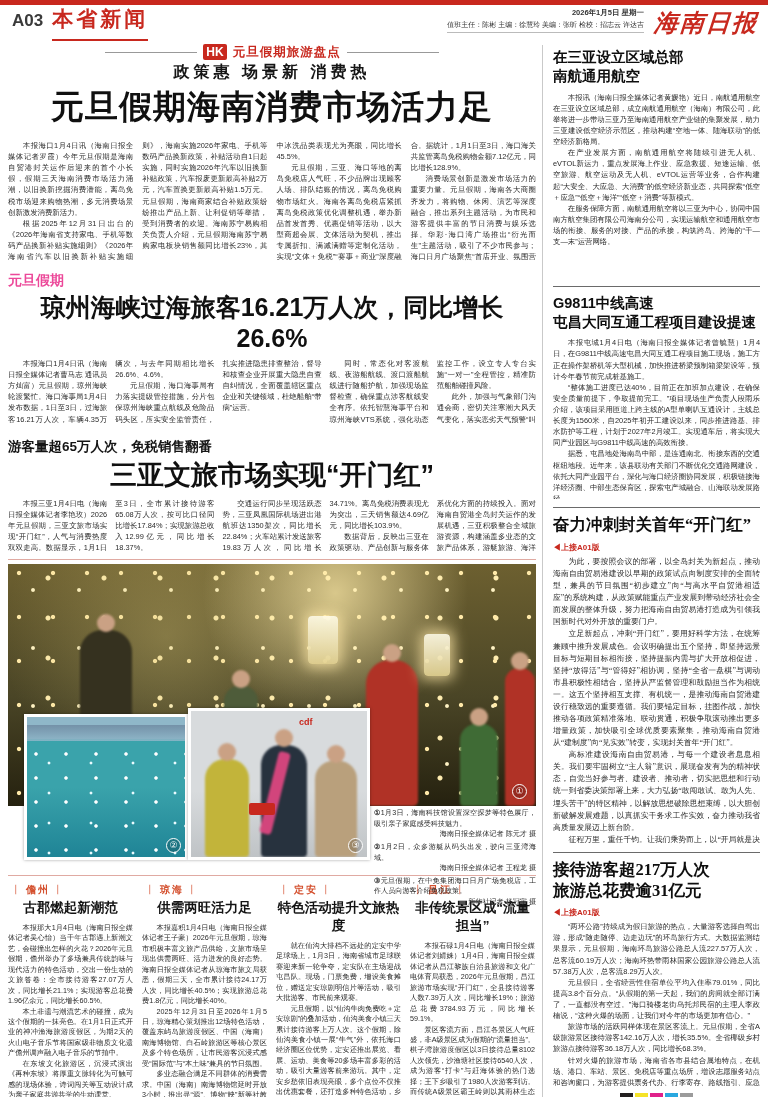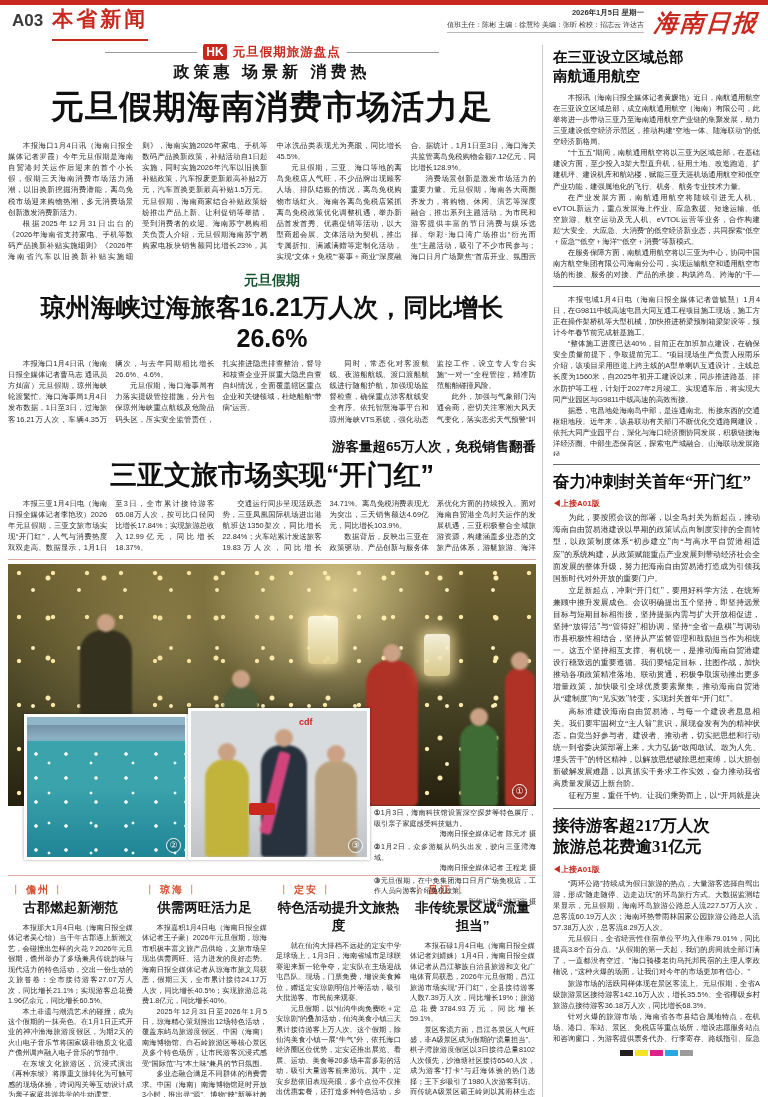--- a/index.html
+++ b/index.html
@@ -25,23 +25,23 @@
   .badge-logo{background:#c8281e;color:#fff;font-weight:900;font-size:12px;padding:1px 3px;border-radius:2px}
   .badge-text{color:#c8281e;font-weight:700;font-size:12.5px;letter-spacing:1px}
   .a1-kicker{text-align:center;font-size:16px;font-weight:900;letter-spacing:4px;margin-top:3px;color:#151515}
   .a1-headline{text-align:center;font-size:33px;font-weight:900;letter-spacing:1px;margin:2px 0 10px;color:#101010}
   .body-cols{text-align:justify;font-size:7.4px;line-height:1.5;color:#2a2a2a}
   .cols4{column-count:4;column-gap:9px;height:126px;overflow:hidden}
   .cols5{column-count:5;column-gap:8px;height:74px;overflow:hidden}
   .cols5.short{height:58px}
   p.para{margin:0;text-indent:2em}
   
-  .a2-kicker{text-align:center;font-size:14px;font-weight:900;margin-top:6px;color:#14532d}
+  .a2-kicker{text-align:left;font-size:14px;font-weight:900;margin-top:6px;color:#ec4899}
   .a2-headline{text-align:center;font-size:25px;font-weight:900;margin:1px 0 5px;color:#101010}
-  .a3-kicker{text-align:right;font-size:13.5px;font-weight:900;margin-top:6px;color:#151515}
+  .a3-kicker{text-align:left;font-size:13.5px;font-weight:900;margin-top:6px;color:#151515}
   .a3-headline{text-align:center;font-size:27px;font-weight:900;margin:1px 0 5px;color:#101010}
   
   .photo-wrap{position:relative;height:308px;margin-top:3px;border-top:1px solid #e0aaa2;padding-top:3px;box-sizing:content-box}
   .big-photo{position:absolute;top:4px;left:0;width:528px;height:242px;overflow:hidden;
     background-color:#4a4526;
     background-image:
       radial-gradient(circle at 62% 12%, rgba(255,236,170,.75), rgba(255,236,170,0) 34%),
       radial-gradient(circle at 30% 30%, rgba(214,196,120,.35), rgba(214,196,120,0) 40%),
       radial-gradient(circle 2px at 11px 9px, #ffe9a8 0 1.6px, transparent 2.6px),
       radial-gradient(circle 2px at 25px 26px, #fff3c4 0 1.4px, transparent 2.4px),
@@ -261,45 +261,48 @@
 
   <div class="rightcol">
 
     <div class="side-art">
       <div class="side-title">
           <div>在三亚设立区域总部</div>
           <div>南航通用航空</div>
         </div>
       <div class="side-body h1">
           <p class="para">本报讯（海南日报全媒体记者黄媛艳）近日，南航通用航空在三亚设立区域总部，成立南航通用航空（海南）有限公司，此举将进一步带动三亚乃至海南通用航空产业链的集聚发展，助力三亚建设低空经济示范区，推动构建“空地一体、陆海联动”的低空经济新格局。</p>
-          <p class="para">“十五五”期间，南航通用航空将以三亚为区域总部，在基础建设方面，至少投入3架大型直升机，征用土地、改造跑道、扩建机坪、建设机库和航站楼，赋能三亚天涯机场通用航空和低空产业功能，建强属地化的飞行、机务、航务专业技术力量。</p>
           <p class="para">在产业发展方面，南航通用航空将陆续引进无人机、eVTOL新运力，重点发展海上作业、应急救援、短途运输、低空旅游、航空运动及无人机、eVTOL运营等业务，合作构建起“大安全、大应急、大消费”的低空经济新业态，共同探索“低空＋应急”“低空＋海洋”“低空＋消费”等新模式。</p>
           <p class="para">在服务保障方面，南航通用航空将以三亚为中心，协同中国南方航空集团有限公司海南分公司，实现运输航空和通用航空市场的衔接、服务的对接、产品的承接，构筑跨岛、跨海的“干—支—末”运营网络。</p>
         </div>
     </div>
 
     <div class="side-divider"></div>
 
     <div class="side-art">
+      <div class="side-title">
+          <div>G9811中线高速</div>
+          <div>屯昌大同互通工程项目建设提速</div>
+        </div>
       <div class="side-body h2">
           <p class="para">本报屯城1月4日电（海南日报全媒体记者曾毓慧）1月4日，在G9811中线高速屯昌大同互通工程项目施工现场，施工方正在操作架桥机等大型机械，加快推进桥梁预制箱梁架设等，预计今年春节前完成桩基施工。</p>
           <p class="para">“整体施工进度已达40%，目前正在加班加点建设，在确保安全质量前提下，争取提前完工。”项目现场生产负责人段雨乐介绍，该项目采用匝道上跨主线的A型单喇叭互通设计，主线总长度为1560米，自2025年初开工建设以来，同步推进路基、排水防护等工程，计划于2027年2月竣工。实现通车后，将实现大同产业园区与G9811中线高速的高效衔接。</p>
           <p class="para">据悉，屯昌地处海南岛中部，是连通南北、衔接东西的交通枢纽地段。近年来，该县联动有关部门不断优化交通路网建设，依托大同产业园平台，深化与海口经济圈协同发展，积极链接海洋经济圈、中部生态保育区，探索屯产城融合、山海联动发展路径。</p>
         </div>
     </div>
 
     <div class="side-divider"></div>
 
     <div class="side-art">
       <div class="side-title serif">
           <div>奋力冲刺封关首年“开门红”</div>
         </div>
       <div class="continued">◀上接A01版</div>
       <div class="side-body kai h3">
-          <p class="para">为此，要按照会议的部署，以全岛封关为新起点，推动海南自由贸易港建设以早期的政策试点向制度安排的全面转型，以政策制度体系“初步建立”向“与高水平自贸港相适应”的系统构建，从政策赋能重点产业发展到带动经济社会全面发展的整体升级，努力把海南自由贸易港打造成为引领我国新时代对外开放的重要门户。</p>
+          <p class="para">为此，要按照会议的部署，以全岛封关为新起点，推动海南自由贸易港建设以早期的政策试点向制度安排的全面转型，兼具的节日氛围“初步建立”向“与高水平自贸港相适应”的系统构建，从政策赋能重点产业发展到带动经济社会全面发展的整体升级，努力把海南自由贸易港打造成为引领我国新时代对外开放的重要门户。</p>
           <p class="para">立足新起点，冲刺“开门红”，要用好科学方法，在统筹兼顾中推升发展成色。会议明确提出五个坚持，即坚持远景目标与短期目标相衔接，坚持提振内需与扩大开放相促进，坚持“放得活”与“管得好”相协调，坚持“全省一盘棋”与调动市县积极性相结合，坚持从严监督管理和鼓励担当作为相统一。这五个坚持相互支撑、有机统一，是推动海南自贸港建设行稳致远的重要遵循。我们要锚定目标，挂图作战，加快推动各项政策精准落地、联动贯通，积极争取滚动推出更多增量政策，加快吸引全球优质要素聚集，推动海南自贸港从“建制度”向“见实效”转变，实现封关首年“开门红”。</p>
           <p class="para">高标准建设海南自由贸易港，与每一个建设者息息相关。我们要牢固树立“主人翁”意识，展现奋发有为的精神状态，自觉当好参与者、建设者、推动者，切实把思想和行动统一到省委决策部署上来，大力弘扬“敢闯敢试、敢为人先、埋头苦干”的特区精神，以解放思想破除思想束缚，以大胆创新破解发展难题，以真抓实干务求工作实效，奋力推动我省高质量发展迈上新台阶。</p>
           <p class="para">征程万里，重任千钧。让我们乘势而上，以“开局就是决战、起步就是冲刺”的奋斗姿态，努力建设具有世界影响力的中国特色自由贸易港，奋力谱写中国式现代化海南篇章。</p>
         </div>
     </div>
 
     <div class="side-divider"></div>
 
     <div class="side-art">
       <div class="side-title serif">

